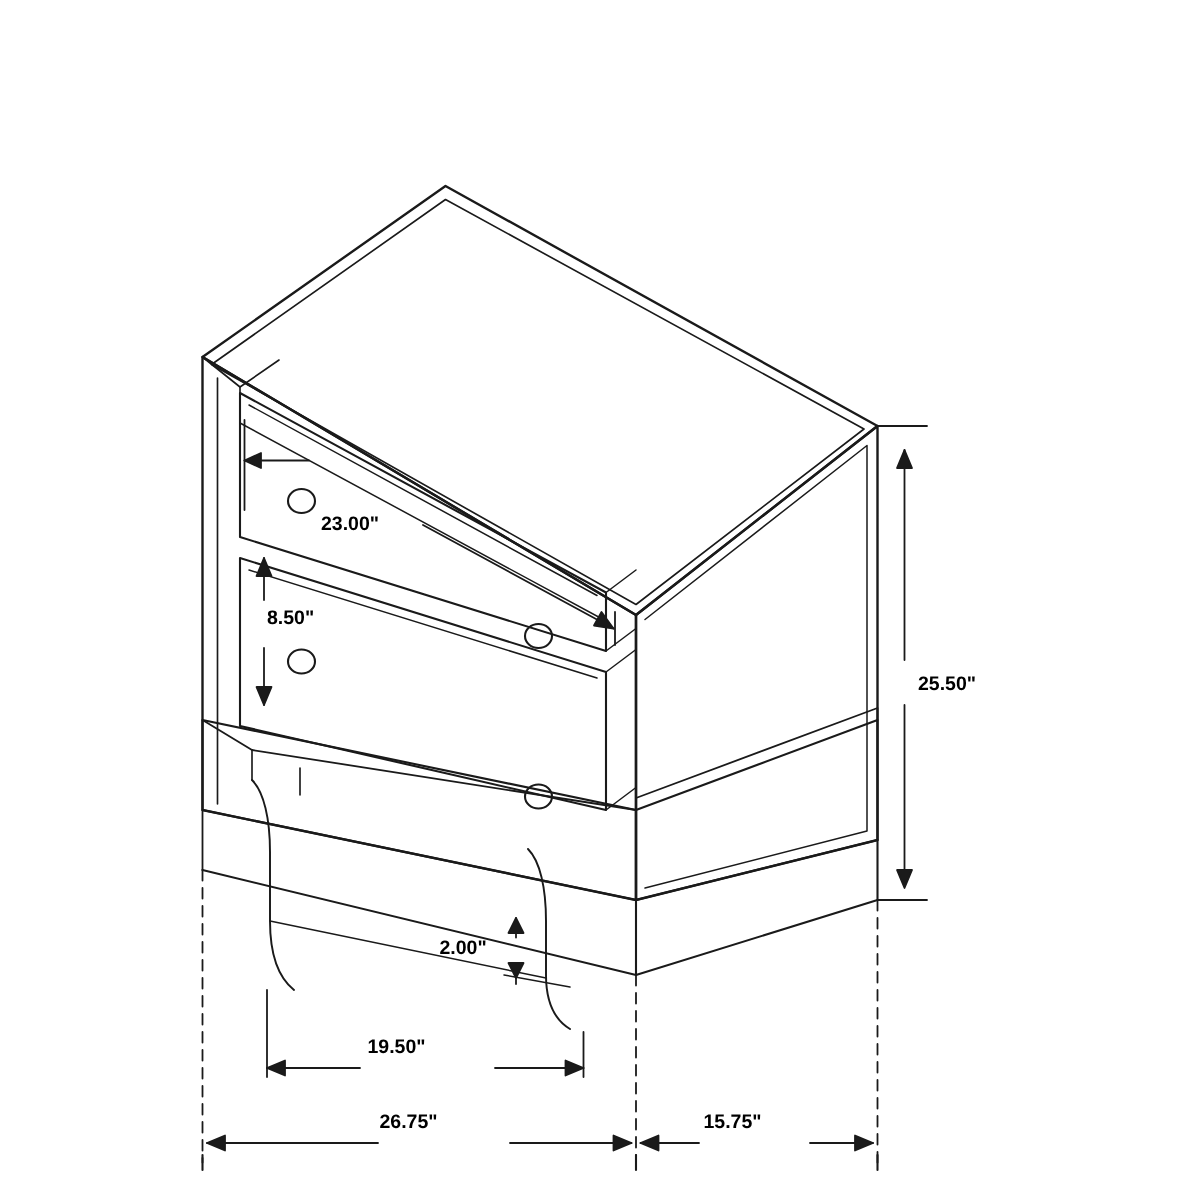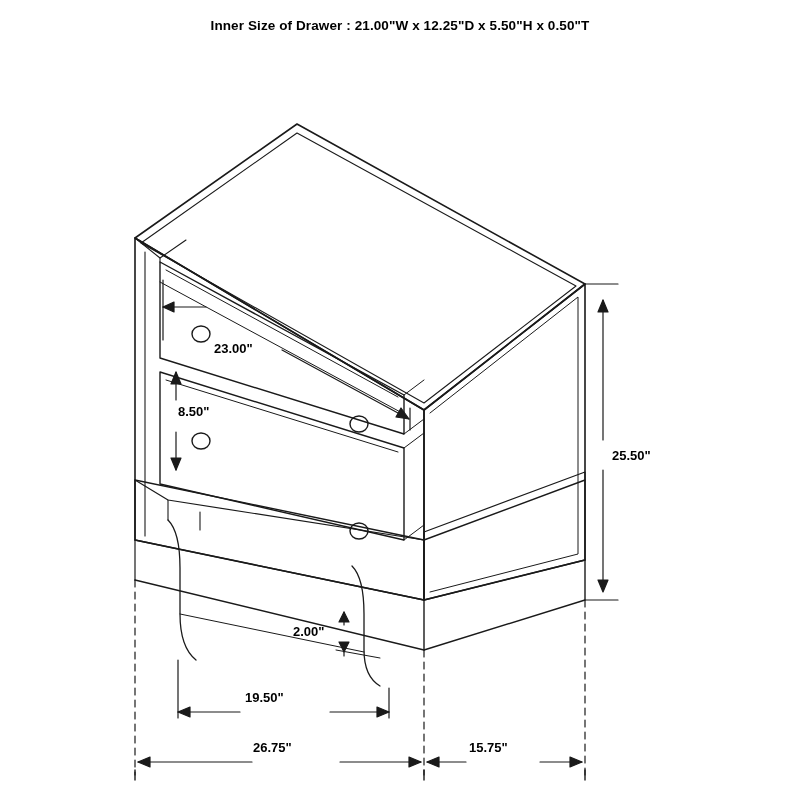--- a/index.html
+++ b/index.html
@@ -42,21 +42,20 @@
     font-size: 13px;
     font-weight: bold;
     white-space: nowrap;
   }
 </style>
 </head>
 <body>
 
 <div id="stage">
 
-  <div id="title">Inner Size of Drawer : 21.00"W x 12.25"D x 5.50"H x 0.50"T</div>
 
   <svg id="drawing" viewBox="0 0 800 800">
     <g fill="none" stroke="#1a1a1a" stroke-width="1.6" stroke-linejoin="round" stroke-linecap="round">
 
       <g>
         <path d="M135,238 L297,124 L585,284 L424,410 Z"></path>
         <path d="M141,243 L297,133 L576,286 L424,403 Z" stroke-width="1.1"></path>
       </g>
 
       <g>

